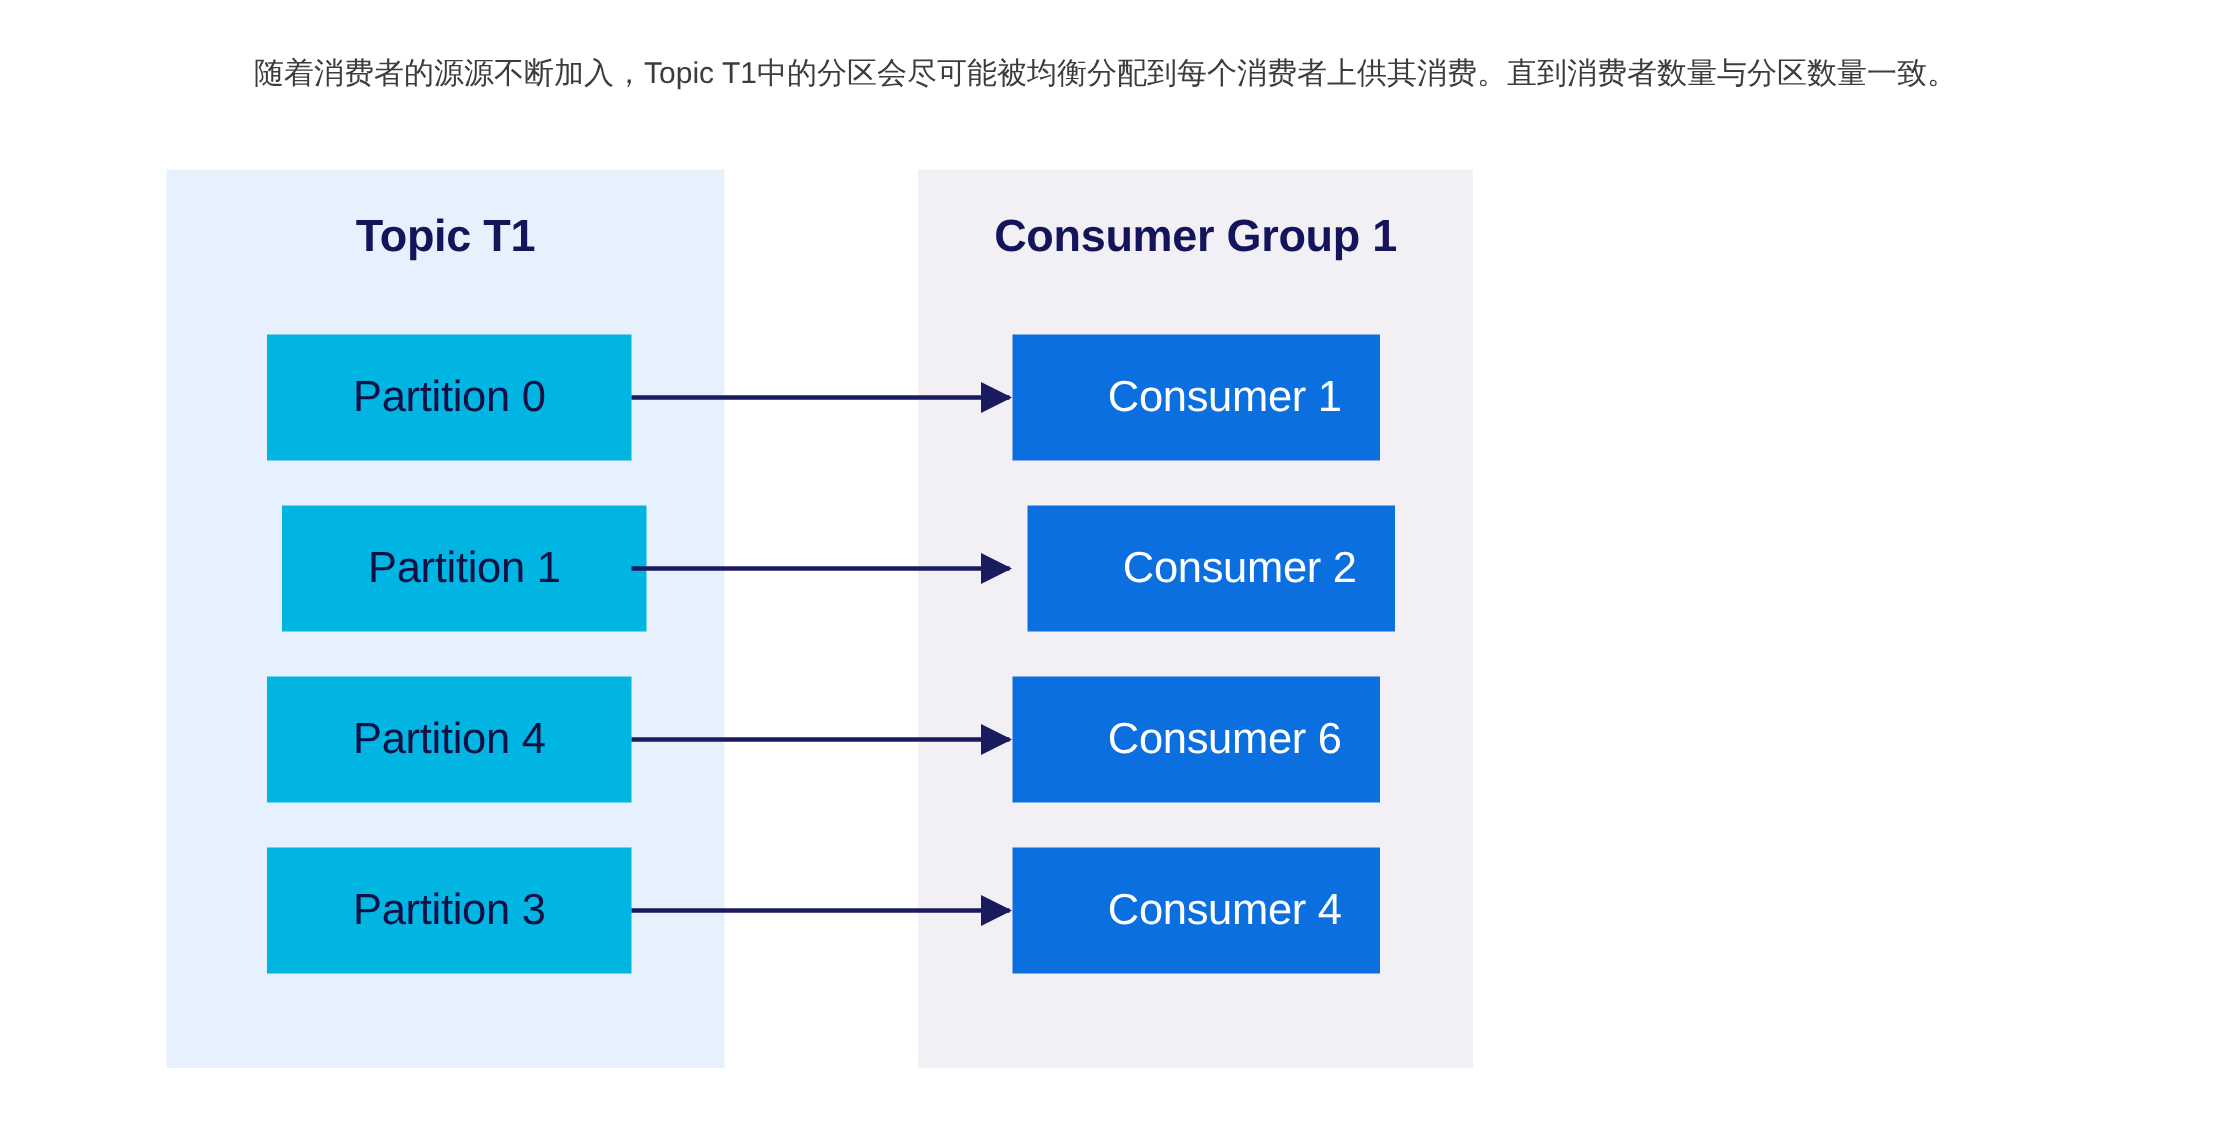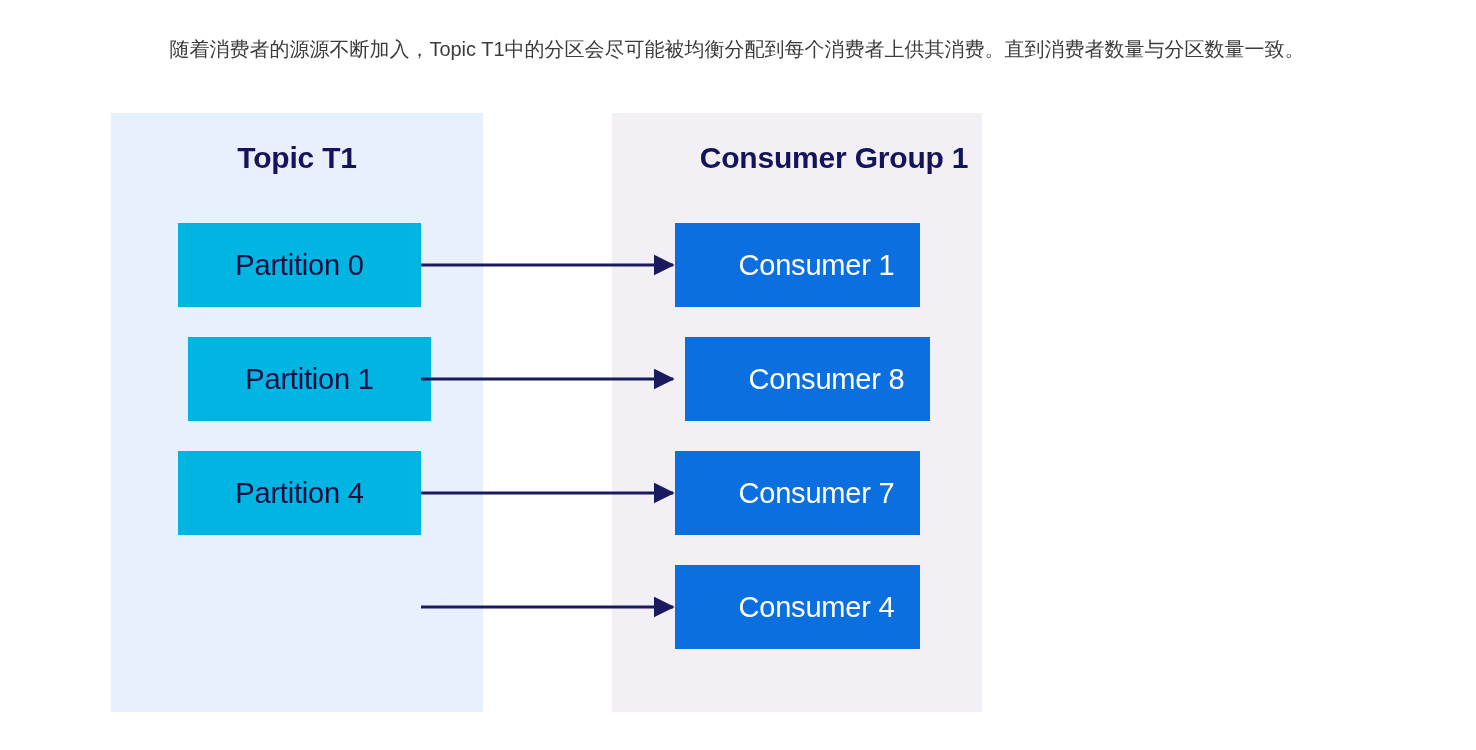--- a/index.html
+++ b/index.html
@@ -60,21 +60,21 @@
     position: absolute;
     top: 0;
     width: 100%;
     text-align: center;
     font-size: 30px;
     font-weight: bold;
     color: #14145a;
     letter-spacing: -0.2px;
   }
   #panel-topic .panel-title { top: 28px; }
-  #panel-group .panel-title { top: 28px; margin-left: 37px; }
+  #panel-group .panel-title { top: 28px; }
 
   
   .node {
     position: absolute;
     height: 84px;
     display: flex;
     align-items: center;
     justify-content: center;
     font-size: 29px;
     letter-spacing: -0.2px;
@@ -121,24 +121,25 @@
     <div class="panel-title">Topic T1</div>
   </div>
 
   <div class="panel" id="panel-group">
     <div class="panel-title">Consumer Group 1</div>
   </div>
 
   <div class="node partition row0">Partition 0</div>
   <div class="node partition row1">Partition 1</div>
   <div class="node partition row2">Partition 4</div>
+  <div class="node partition row3">Partition 3</div>
 
   <div class="node consumer row0">Consumer 1</div>
-  <div class="node consumer row1">Consumer 8</div>
-  <div class="node consumer row2">Consumer 7</div>
+  <div class="node consumer row1">Consumer 2</div>
+  <div class="node consumer row2">Consumer 6</div>
   <div class="node consumer row3">Consumer 4</div>
 
   <svg id="arrows" width="1476" height="750" viewBox="0 0 1476 750" xmlns="http://www.w3.org/2000/svg">
     <defs>
       <marker id="ah" viewBox="0 0 10 10" refX="9.2" refY="5" markerWidth="7" markerHeight="7" orient="auto-start-reverse">
         <path d="M 0 0 L 10 5 L 0 10 z" fill="#1a1a5e"></path>
       </marker>
     </defs>
     <line x1="421" y1="265" x2="673" y2="265" stroke="#1a1a5e" stroke-width="3" marker-end="url(#ah)"></line>
     <line x1="421" y1="379" x2="673" y2="379" stroke="#1a1a5e" stroke-width="3" marker-end="url(#ah)"></line>

